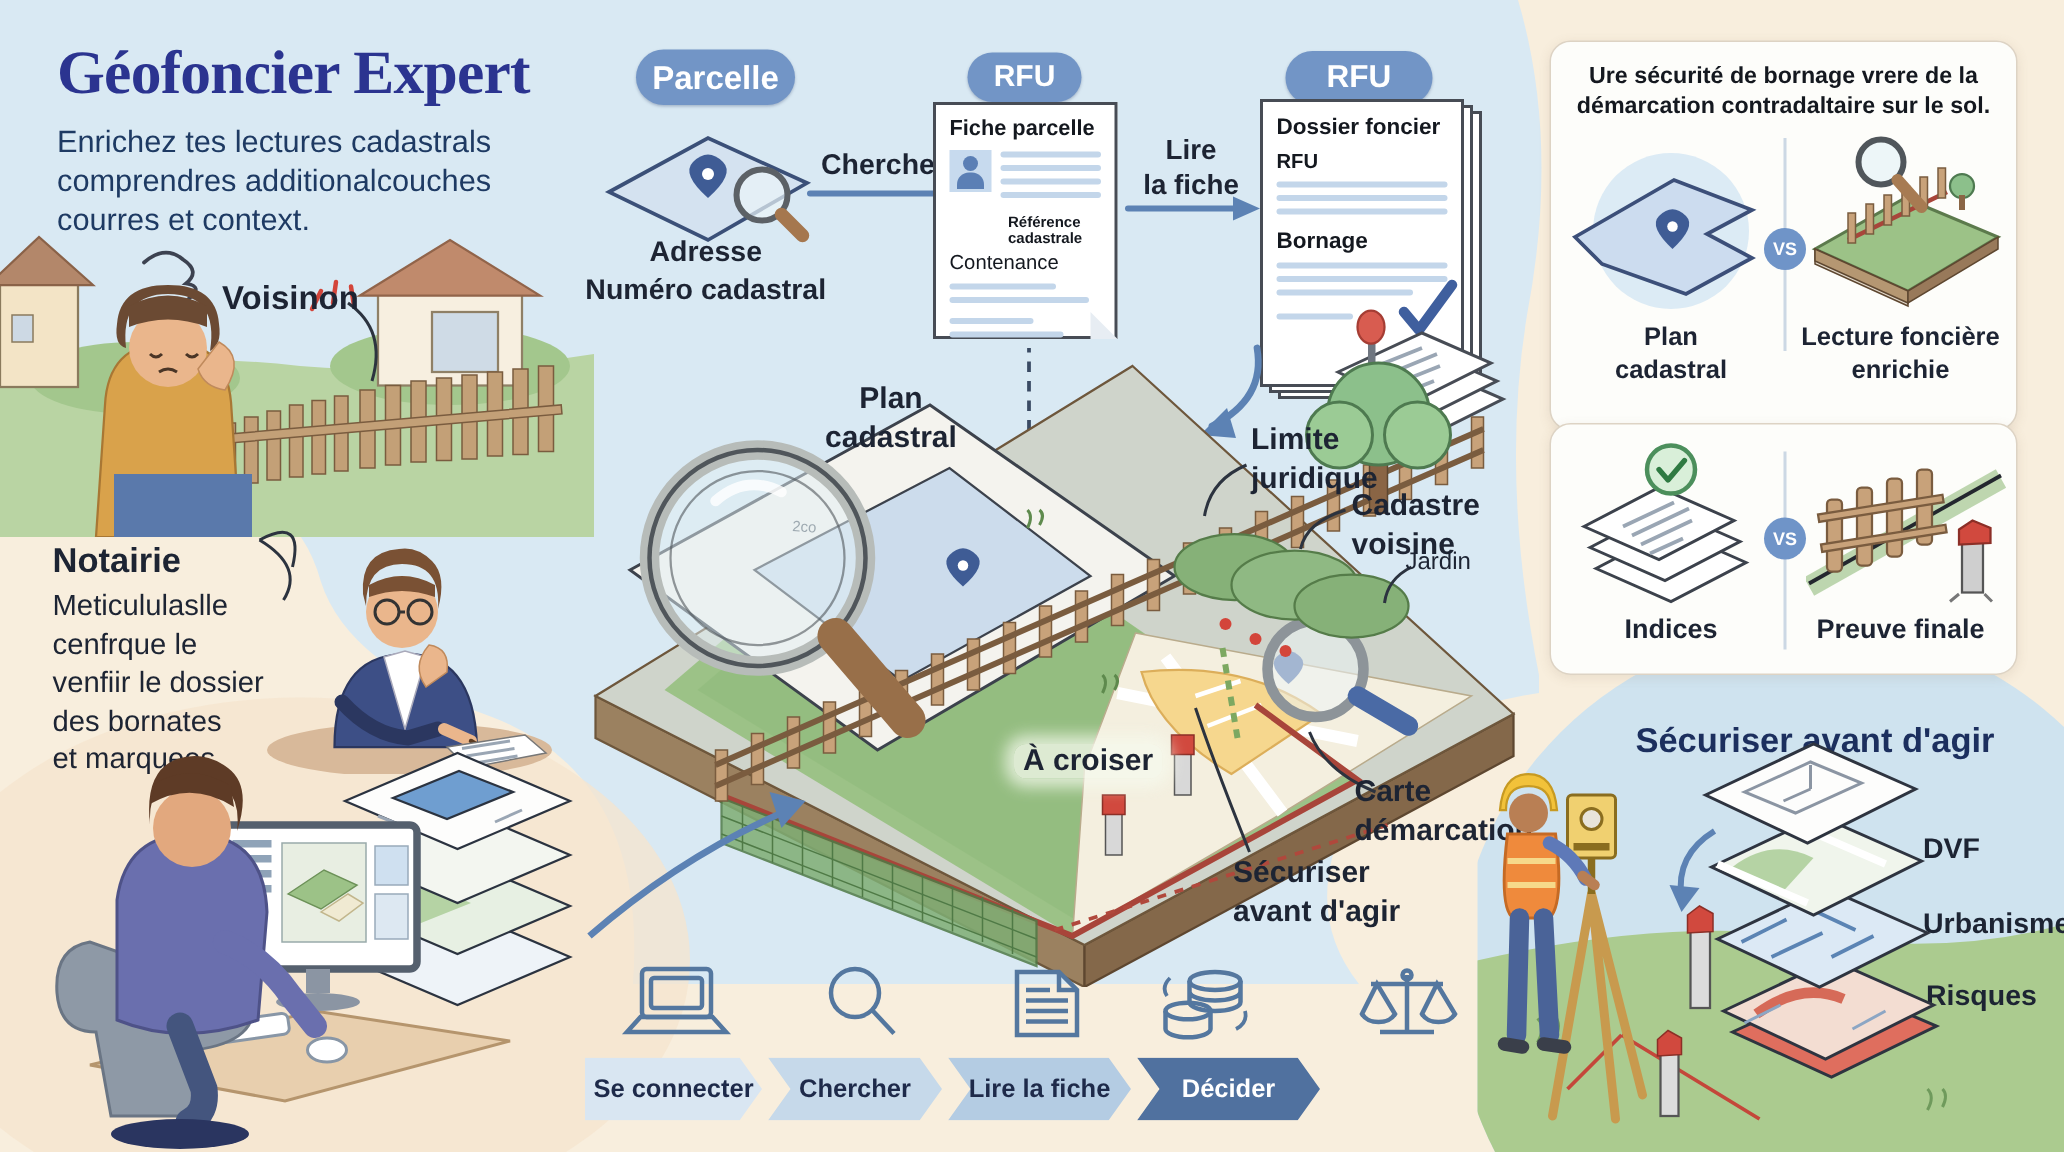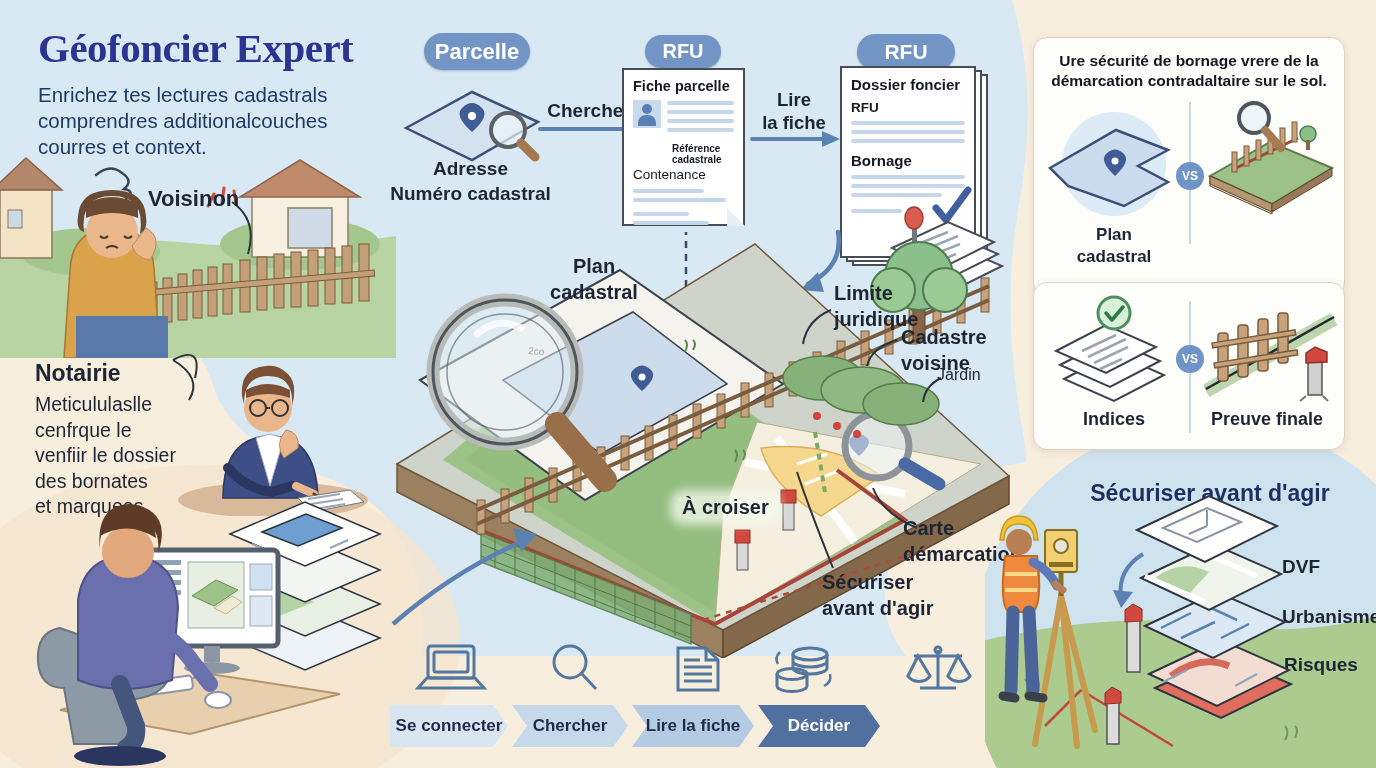--- a/index.html
+++ b/index.html
@@ -421,21 +421,21 @@
   <div class="label glow" style="left:676px;top:496px;font-size:20px;font-weight:600;">À croiser</div>
   <div class="label" style="left:903px;top:515px;font-size:20px;font-weight:600;line-height:26px;">
     <div>Carte</div>
     <div>démarcation</div>
   </div>
   <div class="label" style="left:822px;top:569px;font-size:20px;font-weight:600;line-height:26px;">
     <div>Sécuriser</div>
     <div>avant d'agir</div>
   </div>
 
-  <div class="panel" style="left:1033px;top:37px;width:312px;height:260px;">
+  <div class="panel" style="left:1033px;top:27px;width:312px;height:260px;">
     <div class="center" style="margin-top:13px;font-size:15.5px;font-weight:bold;color:#14181f;line-height:20px;">
       <div>Ure sécurité de bornage vrere de la</div>
       <div>démarcation contradaltaire sur le sol.</div>
     </div>
     <div class="pdivider" style="left:155px;top:64px;height:142px;"></div>
     <svg class="abs" style="left:8px;top:68px;" width="140" height="112" viewBox="0 0 140 112">
       <circle cx="72" cy="58" r="52" fill="#dcebf5"></circle>
       <polygon points="8,62 74,24 126,44 96,60 126,76 82,100 26,80" fill="#ccdcef" stroke="#3c4f79" stroke-width="2.5"></polygon>
       <path d="M64,48 q9,-9 18,0 q7,7 -9,22 q-16,-15 -9,-22 Z" fill="#3f5c95"></path>
       <circle cx="73" cy="55" r="3.5" fill="#fff"></circle>
@@ -457,20 +457,24 @@
       </g>
       <circle cx="106" cy="34" r="8" fill="#8cc08b" stroke="#4e7a50" stroke-width="1.5"></circle>
       <rect x="104" y="40" width="4" height="10" fill="#8a6545"></rect>
       <circle cx="52" cy="18" r="15" fill="rgba(230,242,246,.7)" stroke="#50565b" stroke-width="4"></circle>
       <path d="M63,30 l16,18" stroke="#a77b52" stroke-width="8" stroke-linecap="round"></path>
     </svg>
     <div class="label center" style="left:10px;top:186px;width:140px;font-size:17px;font-weight:bold;line-height:22px;position:absolute;">
       <div>Plan</div>
       <div>cadastral</div>
     </div>
+    <div class="label center" style="left:162px;top:186px;width:142px;font-size:17px;font-weight:bold;line-height:22px;position:absolute;">
+      <div>Lecture foncière</div>
+      <div>enrichie</div>
+    </div>
   </div>
 
   <div class="panel" style="left:1033px;top:282px;width:312px;height:168px;">
     <div class="pdivider" style="left:155px;top:18px;height:132px;"></div>
     <svg class="abs" style="left:14px;top:12px;" width="132" height="118" viewBox="0 0 132 118">
       <g stroke="#3c424c" stroke-width="2">
         <path d="M16,84 L66,58 L116,80 L66,106 Z" fill="#fff"></path>
         <path d="M12,70 L62,44 L112,66 L62,92 Z" fill="#fff"></path>
         <path d="M8,56 L58,30 L108,52 L58,78 Z" fill="#fff"></path>
       </g>

